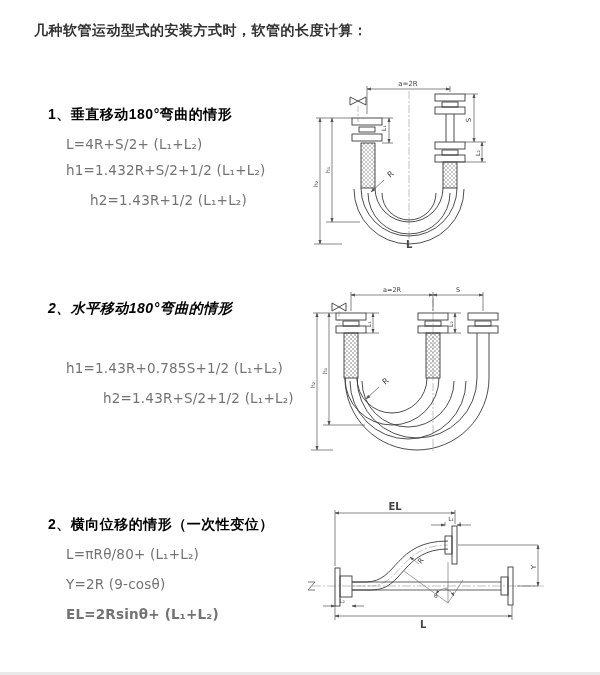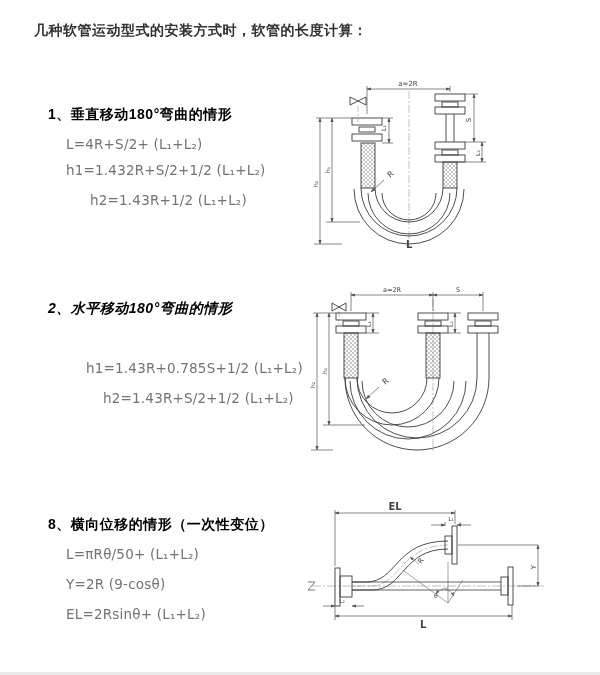--- a/index.html
+++ b/index.html
@@ -33,27 +33,27 @@
 <div class="page">
 
   <div class="title">几种软管运动型式的安装方式时，软管的长度计算：</div>
 
   <div class="sec-heading" style="left:48px;top:106px;">1、垂直移动180°弯曲的情形</div>
   <div class="formula" style="left:66px;top:136px;">L=4R+S/2+ (L₁+L₂)</div>
   <div class="formula" style="left:66px;top:162px;text-align:center;">h1=1.432R+S/2+1/2 (L₁+L₂)</div>
   <div class="formula" style="left:66px;top:192px;margin-left:24px;">h2=1.43R+1/2 (L₁+L₂)</div>
 
   <div class="sec-heading" style="left:48px;top:300px;font-style:italic;">2、水平移动180°弯曲的情形</div>
-  <div class="formula" style="left:66px;top:360px;margin-left:20px;">h1=1.43R+0.785S+1/2 (L₁+L₂)</div>
+  <div class="formula" style="left:66px;top:360px;">h1=1.43R+0.785S+1/2 (L₁+L₂)</div>
   <div class="formula" style="left:66px;top:390px;margin-left:37px;">h2=1.43R+S/2+1/2 (L₁+L₂)</div>
 
-  <div class="sec-heading" style="left:48px;top:516px;">8、横向位移的情形（一次性变位）</div>
-  <div class="formula" style="left:66px;top:546px;">L=πRθ/50+ (L₁+L₂)</div>
+  <div class="sec-heading" style="left:48px;top:516px;">2、横向位移的情形（一次性变位）</div>
+  <div class="formula" style="left:66px;top:546px;">L=πRθ/80+ (L₁+L₂)</div>
   <div class="formula" style="left:66px;top:576px;">Y=2R (9-cosθ)</div>
-  <div class="formula" style="left:66px;top:606px;">EL=2Rsinθ+ (L₁+L₂)</div>
+  <div class="formula" style="left:66px;top:606px;font-weight:bold;">EL=2Rsinθ+ (L₁+L₂)</div>
 
   <svg class="dia" style="left:300px;top:76px;" width="235" height="175" viewBox="0 0 235 175">
     <defs>
       <pattern id="hx1" width="4" height="4" patternUnits="userSpaceOnUse">
         <path d="M0,4 L4,0 M0,0 L4,4" stroke="#8a8a8a" stroke-width="0.5"></path>
       </pattern>
       <marker id="a1" viewBox="0 0 10 10" refX="9" refY="5" markerWidth="7" markerHeight="7" orient="auto-start-reverse">
         <path d="M0,1.5 L10,5 L0,8.5 z" fill="#555"></path>
       </marker>
     </defs>

